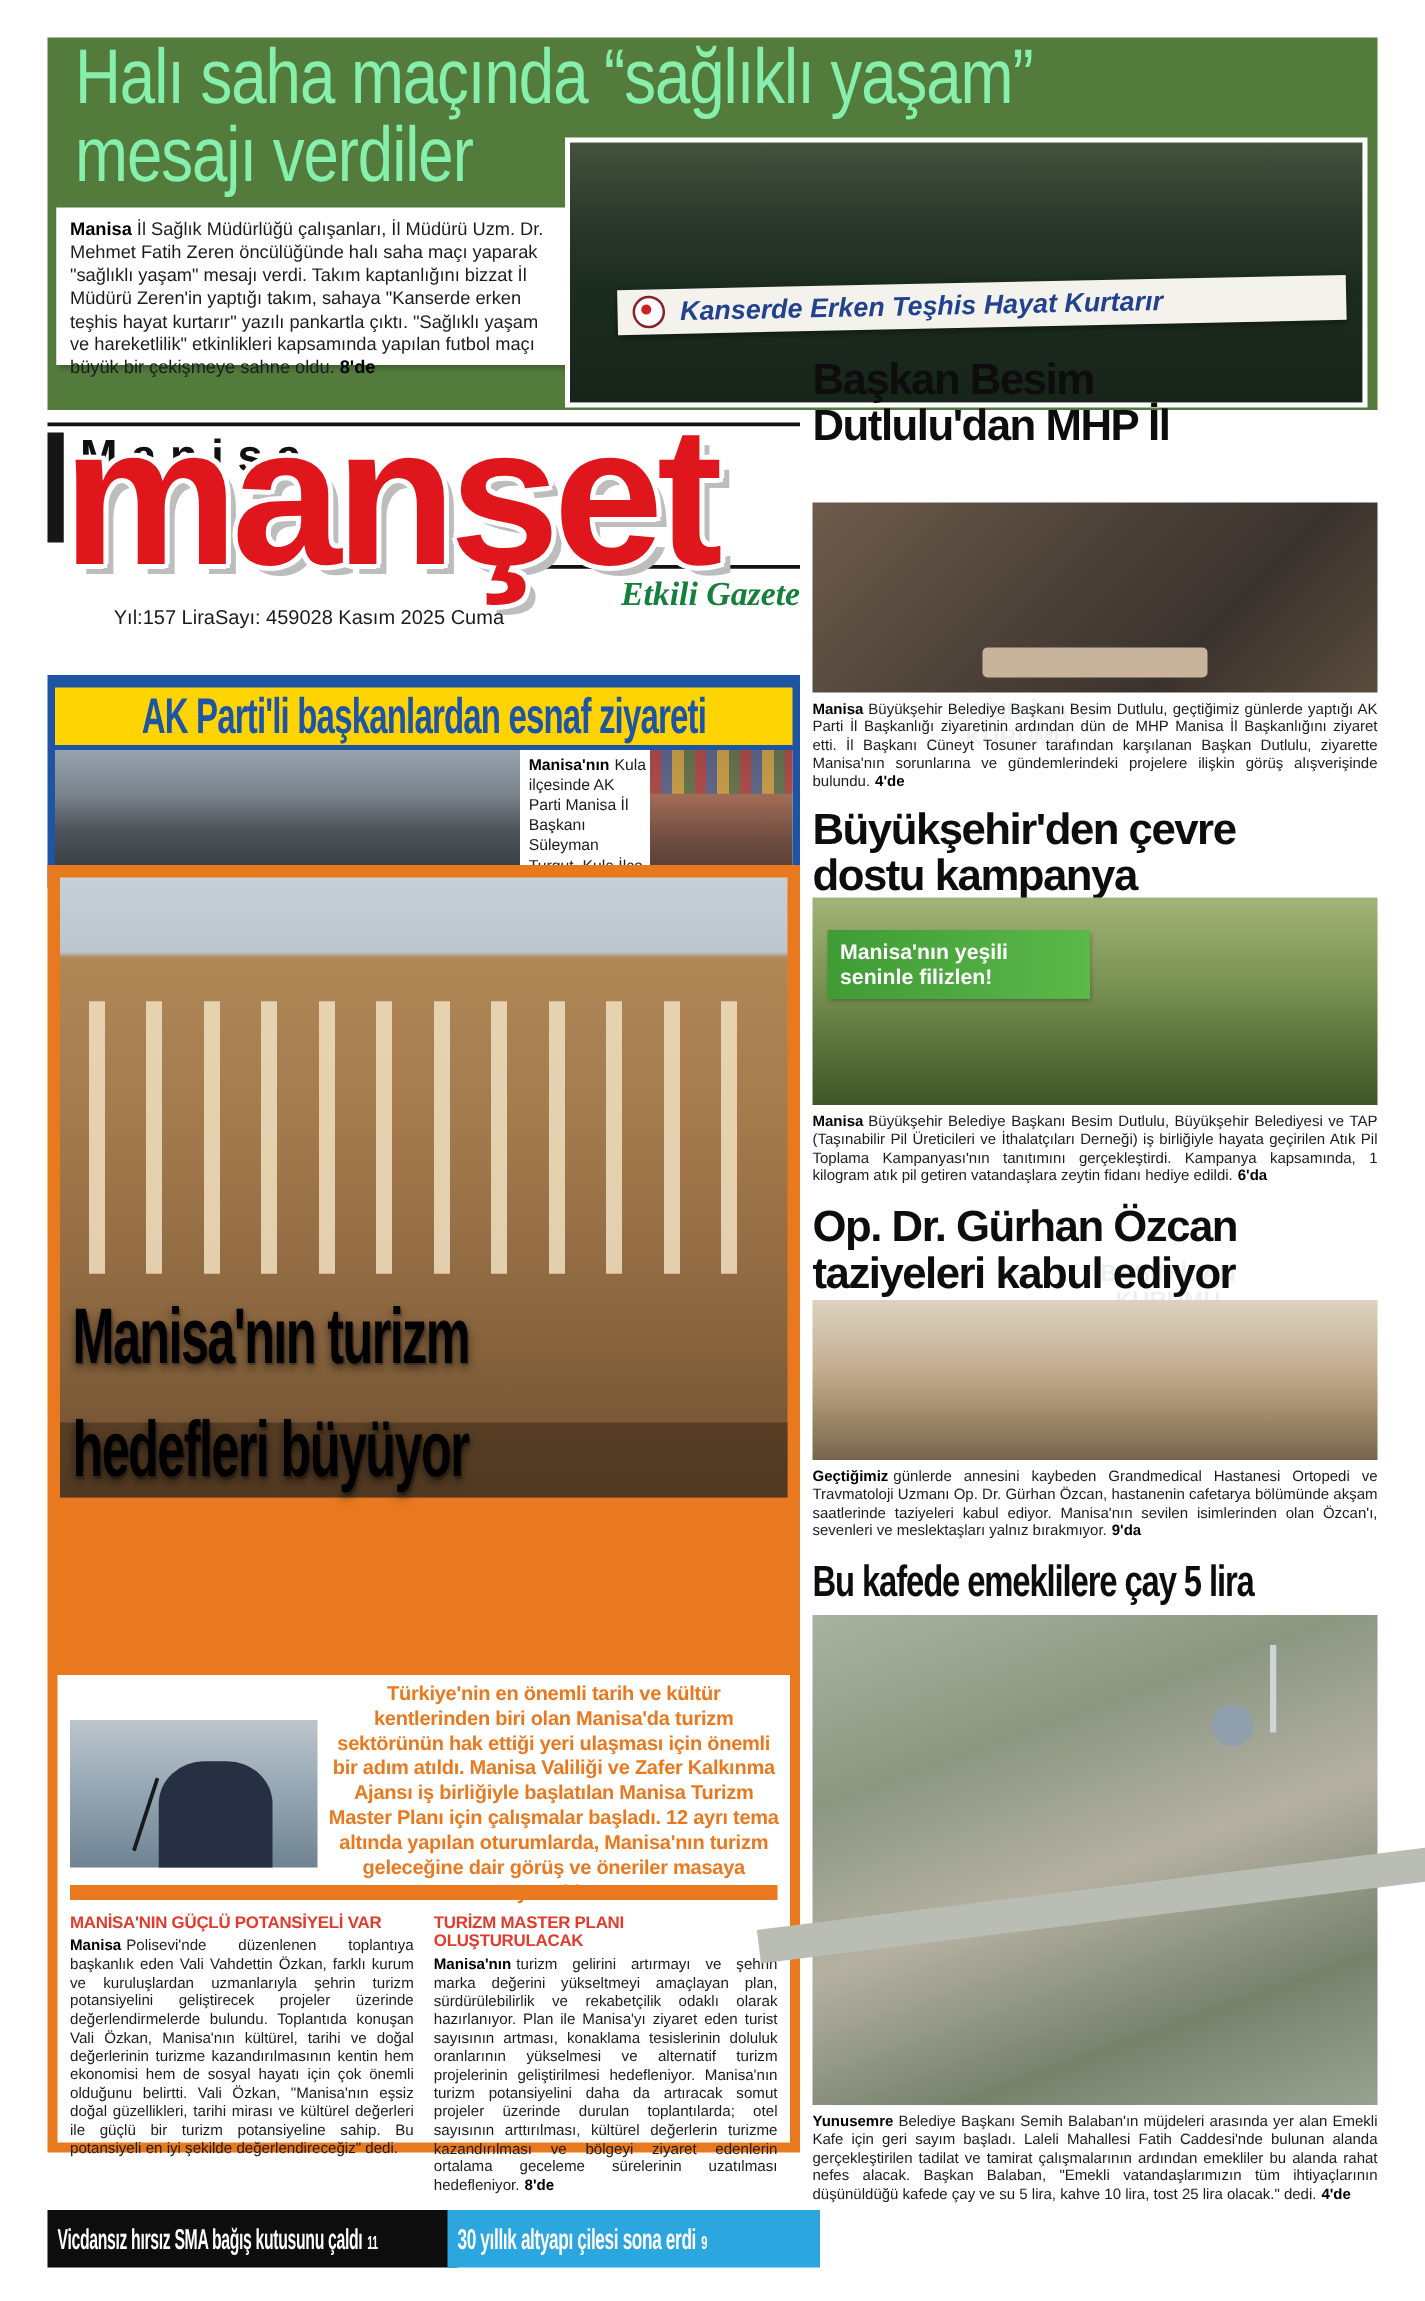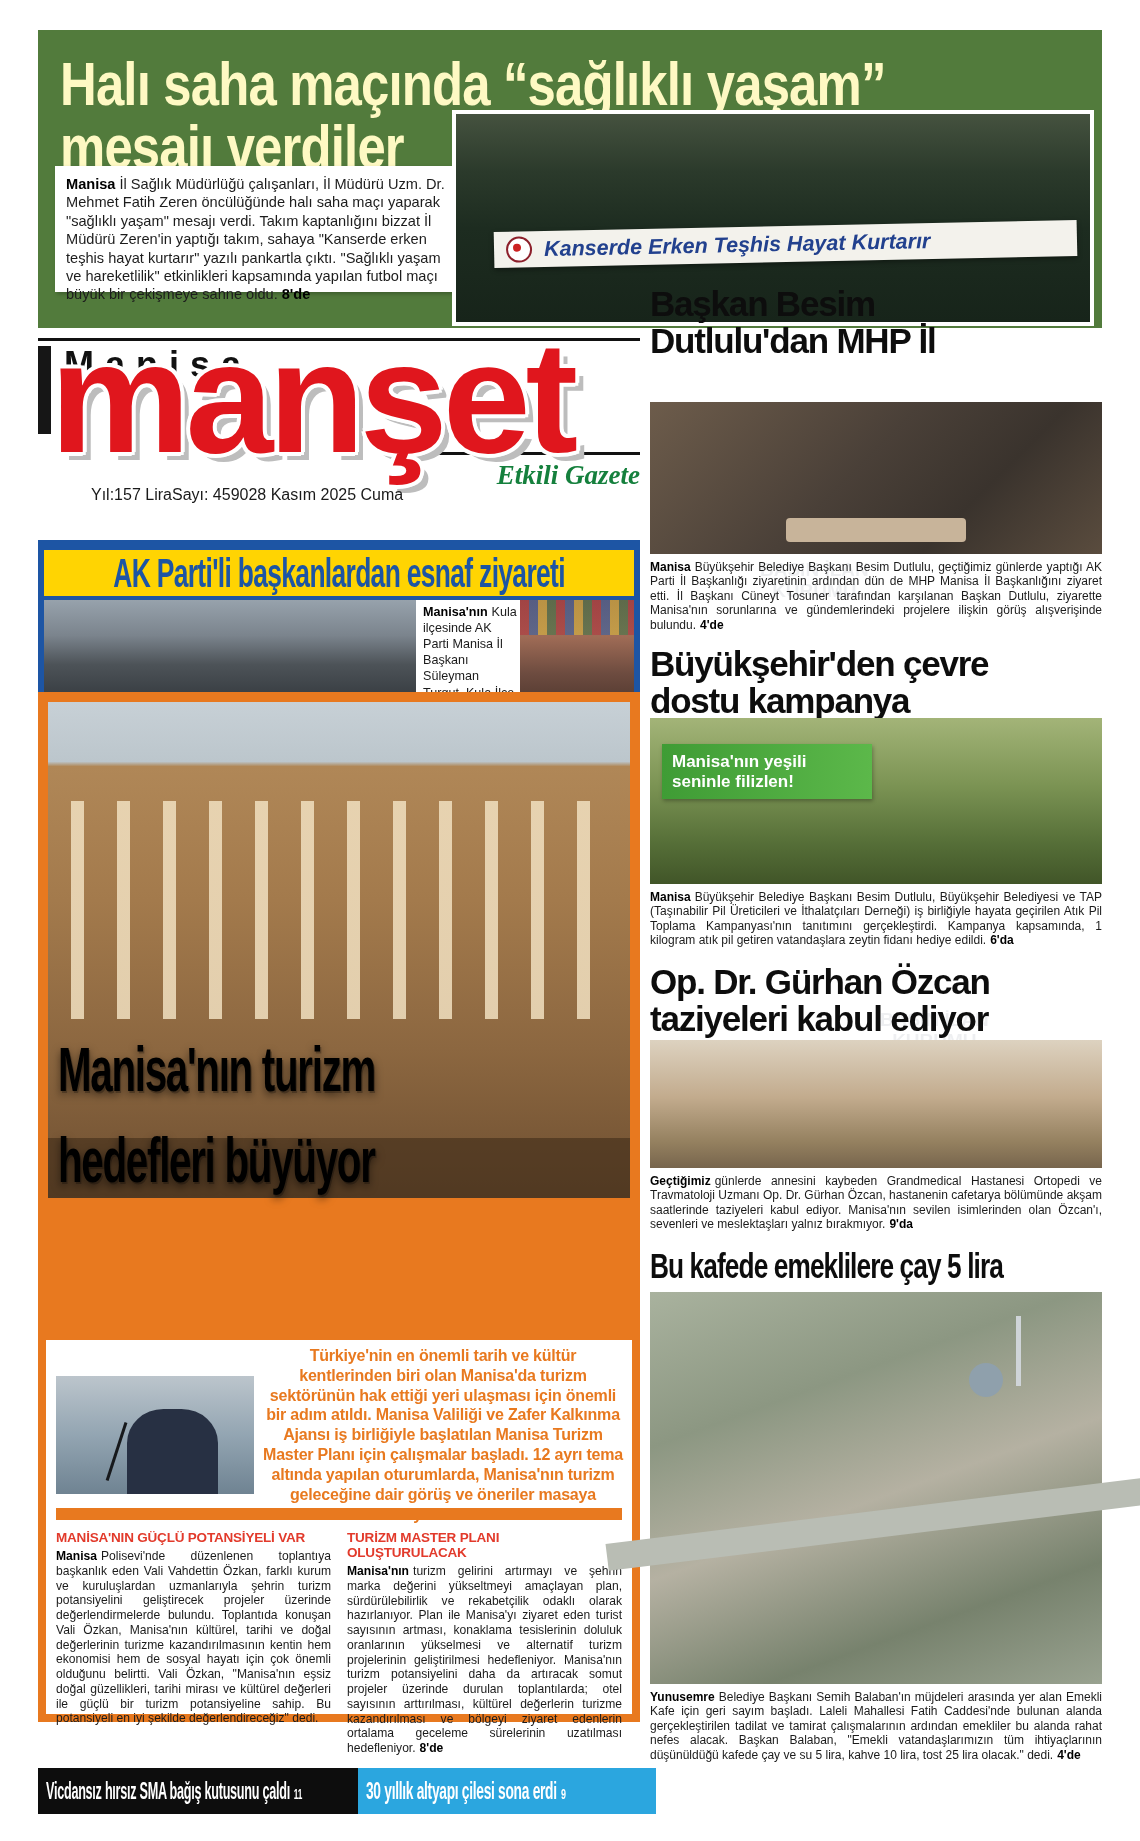--- a/index.html
+++ b/index.html
@@ -12,23 +12,23 @@
   .sx55{transform:scaleX(.55);} .sx60{transform:scaleX(.60);} .sx64{transform:scaleX(.64);}
   .sx66{transform:scaleX(.66);} .sx75{transform:scaleX(.75);}
   .sx82{transform:scaleX(.82);}
 
   
   .wm{position:absolute;opacity:.07;color:#23324a;font-weight:bold;font-size:19px;
       line-height:1.1;text-align:center;pointer-events:none;}
 
   
   .green-box{left:38px;top:30px;width:1064px;height:298px;background:#527b3c;}
-  .green-headline{position:absolute;left:22px;top:22px;margin:0;color:#fef9c3;font-weight:bold;
+  .green-headline{position:absolute;left:22px;top:0;margin:0;color:#86efac;font-weight:normal;
       font-size:62px;line-height:1.02;letter-spacing:-1px;}
-  .green-body-card{position:absolute;left:17px;top:136px;width:408px;height:126px;background:#fff;
+  .green-body-card{position:absolute;left:7px;top:136px;width:408px;height:126px;background:#fff;
       padding:9px 11px;box-sizing:border-box;font-size:14.6px;line-height:1.26;color:#1c1c1c;
       box-shadow:2px 2px 4px rgba(0,0,0,.25);}
   .lead{font-weight:bold;color:#000;margin-right:4px;}
   .pref{font-weight:bold;color:#000;margin-left:4px;}
   .top-photo{position:absolute;left:414px;top:80px;width:634px;height:208px;border:4px solid #fff;
       background:linear-gradient(180deg,#45523f 0%,#2b3a2b 28%,#1d2c20 55%,#17241a 100%);}
   .top-photo-banner{position:absolute;left:6%;right:2%;top:54%;height:36px;background:#f3f2ec;
       transform:rotate(-1.2deg);display:flex;align-items:center;gap:12px;padding:0 12px;
       box-shadow:0 2px 5px rgba(0,0,0,.4);}
   .tb-logo{width:22px;height:22px;border-radius:50%;border:2px solid #8c1f2a;background:#fff;

